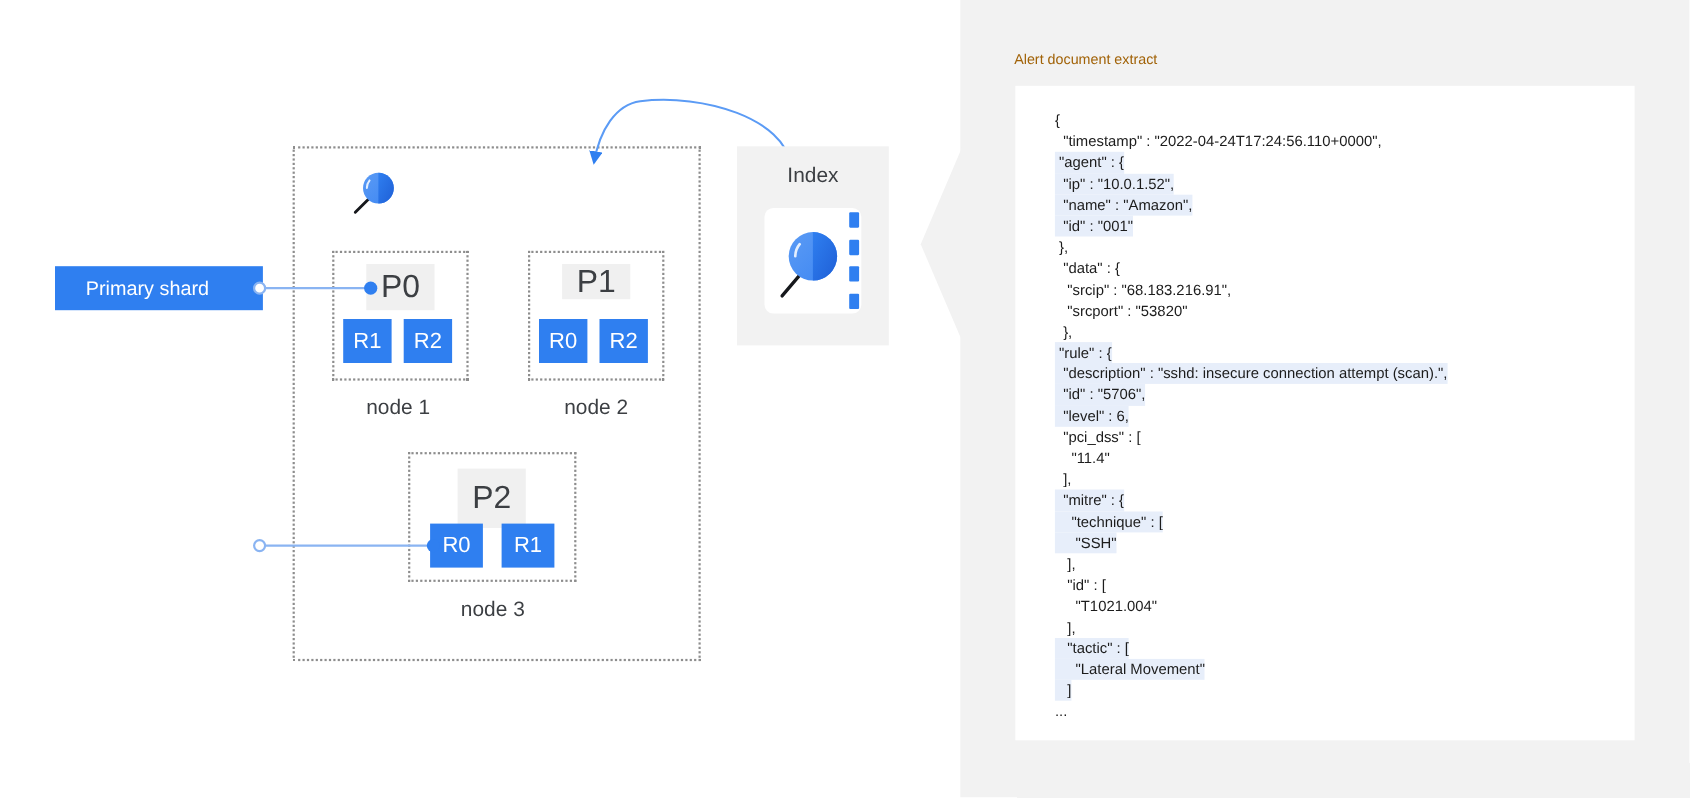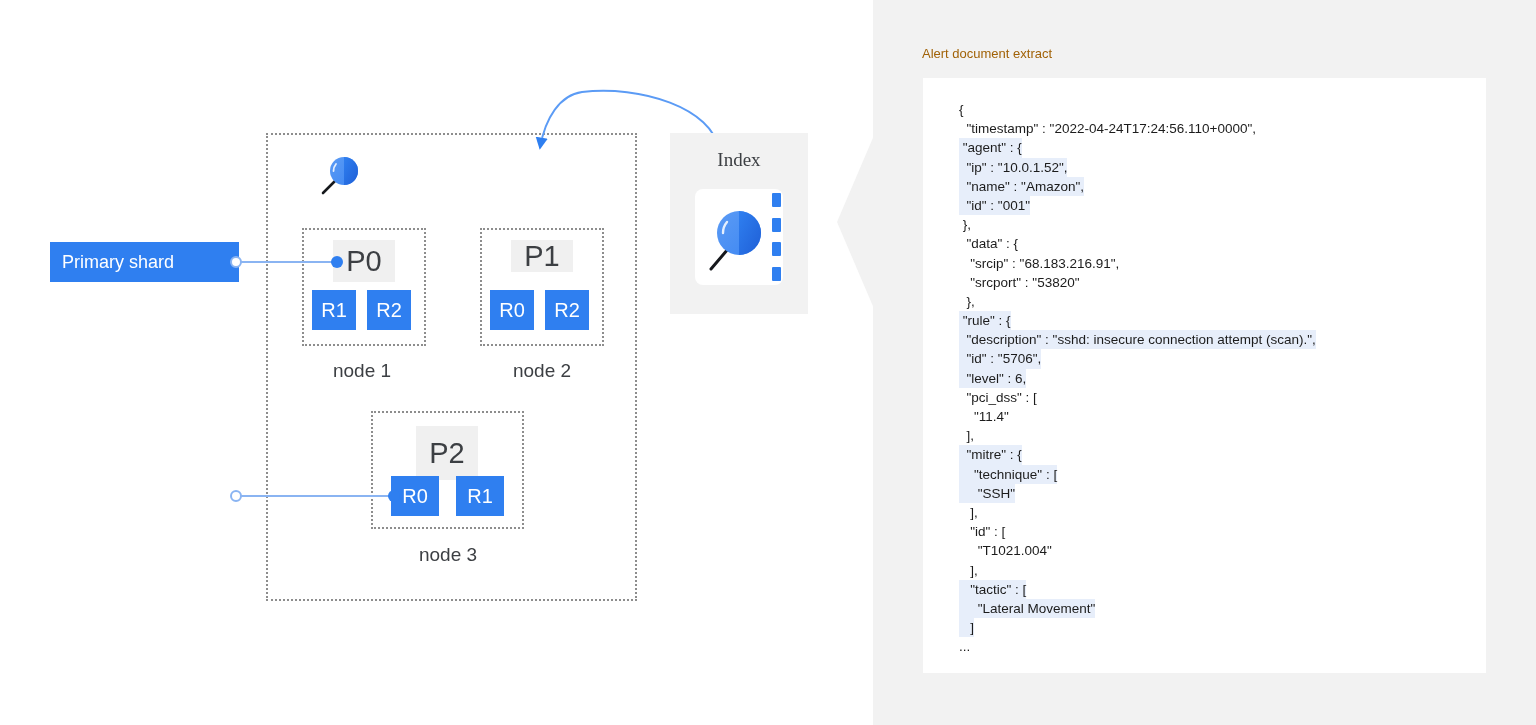--- a/index.html
+++ b/index.html
@@ -101,32 +101,31 @@
   #n3-r0 { left: 391px; top: 476px; width: 48px; height: 40px; }
   #n3-r1 { left: 456px; top: 476px; width: 48px; height: 40px; }
 
   .legend-pill {
     position: absolute;
     background: #2f7ff0;
     color: #ffffff;
     font-size: 18px;
     display: flex;
     align-items: center;
-    padding-left: 12px;
+    padding-left: 28px;
     box-sizing: border-box;
   }
   #primary-legend { left: 50px; top: 242px; width: 189px; height: 40px; }
   #replica-legend { left: 50px; top: 476px; width: 189px; height: 40px; }
 
   .index-card {
     position: absolute;
     left: 670px; top: 133px;
     width: 138px; height: 181px;
     background: #f2f2f2;
-    font-family: Liberation Serif, serif;
   }
   .index-card-title {
     position: absolute;
     top: 16px; left: 0; width: 100%;
     text-align: center;
     font-size: 19px;
     color: #3c3f43;
   }
   .index-inner {
     position: absolute;

